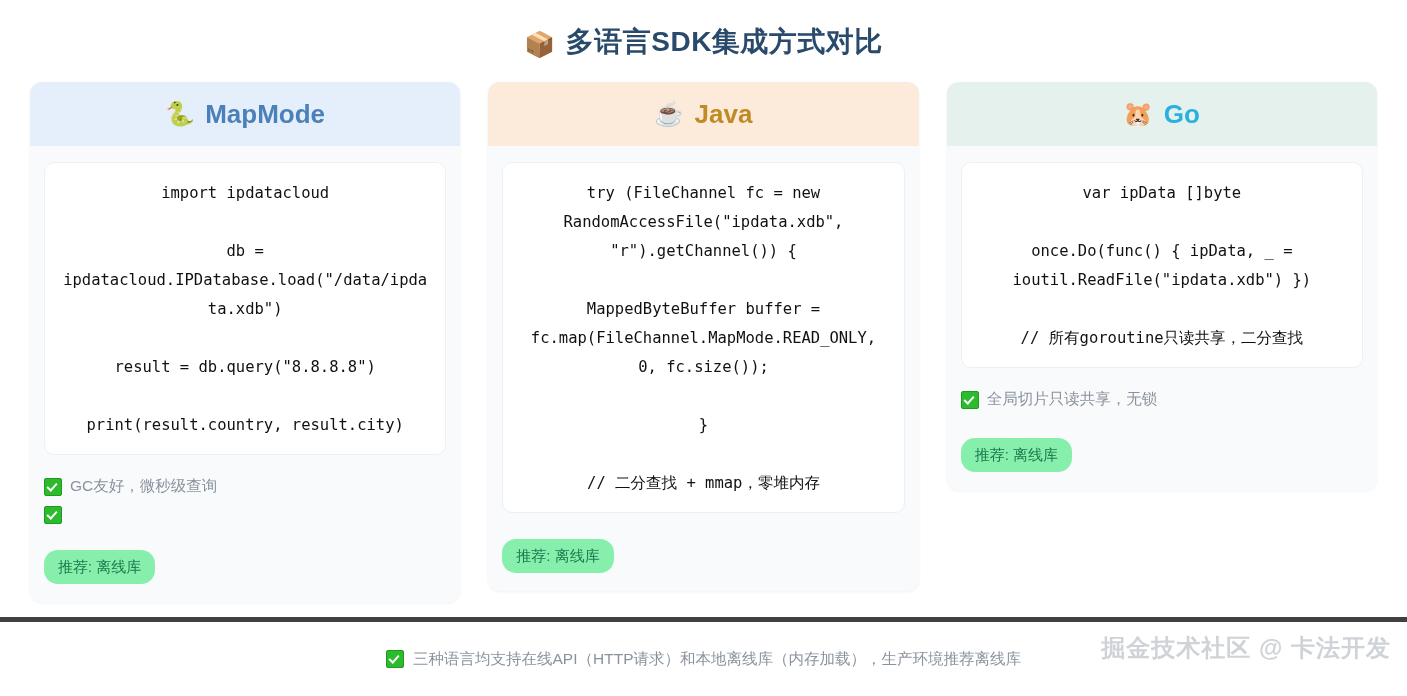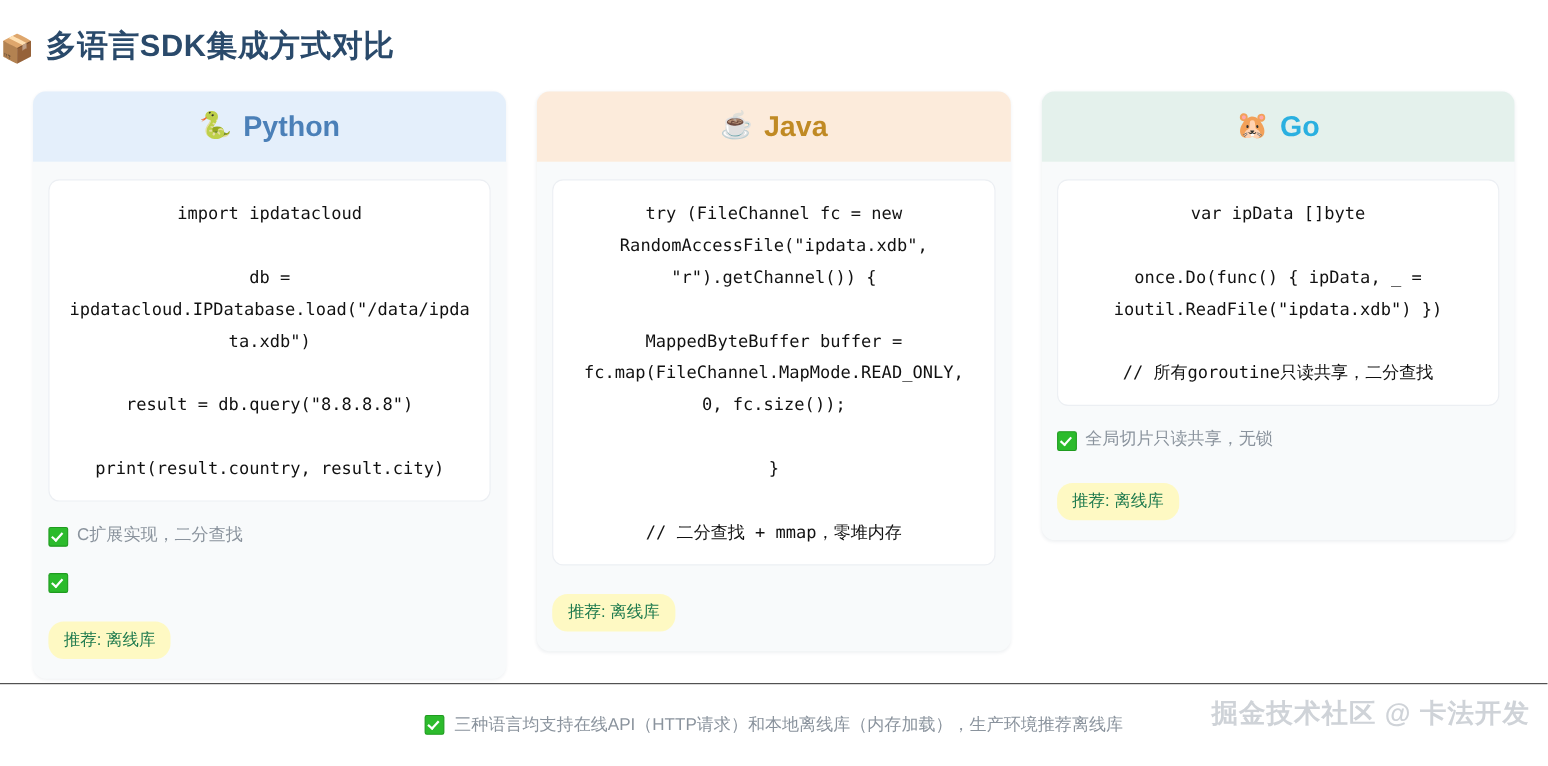--- a/index.html
+++ b/index.html
@@ -10,20 +10,21 @@
     width: 1407px;
     height: 696px;
     background: #ffffff;
     font-family: "Liberation Sans", sans-serif;
     overflow: hidden;
     position: relative;
   }
 
   
   .page-title {
+    text-align: center;
     padding-top: 22px;
     font-size: 28px;
     font-weight: bold;
     color: #2a4a6b;
     letter-spacing: 0.5px;
     line-height: 40px;
   }
   .page-title .title-emoji {
     font-size: 25px;
     margin-right: 10px;
@@ -84,21 +85,21 @@
     white-space: pre-wrap;
     word-break: break-word;
     overflow-wrap: anywhere;
   }
 
   
   .features {
     margin-top: 18px;
     display: flex;
     flex-direction: column;
-    gap: 16px;
+    gap: 2px;
   }
   .feature-row {
     display: flex;
     align-items: flex-start;
     gap: 8px;
     font-size: 15.5px;
     line-height: 26px;
     color: #8a939d;
   }
   .check-icon {
@@ -120,36 +121,36 @@
     height: 8px;
     border: solid #ffffff;
     border-width: 0 2px 2px 0;
     transform: rotate(42deg);
   }
 
   
   .badge-wrap { margin-top: 26px; }
   .badge {
     display: inline-block;
-    background: #fef9c3;
+    background: #86efac;
     color: #1e7a4e;
     font-size: 15px;
     padding: 7px 14px;
     border-radius: 14px;
     line-height: 20px;
   }
 
   
   .footer {
     position: absolute;
     left: 0;
     right: 0;
     bottom: 0;
     height: 74px;
-    border-top: 1px solid #404040;
+    border-top: 5px solid #404040;
     display: flex;
     align-items: center;
     justify-content: center;
   }
   .footer-note {
     display: flex;
     align-items: center;
     gap: 9px;
     font-size: 15.5px;
     color: #8a939d;
@@ -171,34 +172,34 @@
 
 <div class="page-title">
   <span class="title-emoji">📦</span><span>多语言SDK集成方式对比</span>
 </div>
 
 <div class="columns">
 
   <div class="card card-python">
     <div class="card-header">
       <span class="lang-emoji">🐍</span>
-      <span>Python</span>
+      <span>MapMode</span>
     </div>
     <div class="card-body">
       <div class="code-box">import ipdatacloud
 
 db = ipdatacloud.IPDatabase.load("/data/ipdata.xdb")
 
 result = db.query("8.8.8.8")
 
 print(result.country, result.city)</div>
       <div class="features">
         <div class="feature-row">
           <span class="check-icon"></span>
-          <span>C扩展实现，二分查找</span>
+          <span>GC友好，微秒级查询</span>
         </div>
         <div class="feature-row">
           <span class="check-icon"></span>
         </div>
       </div>
       <div class="badge-wrap">
         <span class="badge">推荐: 离线库</span>
       </div>
     </div>
   </div>

